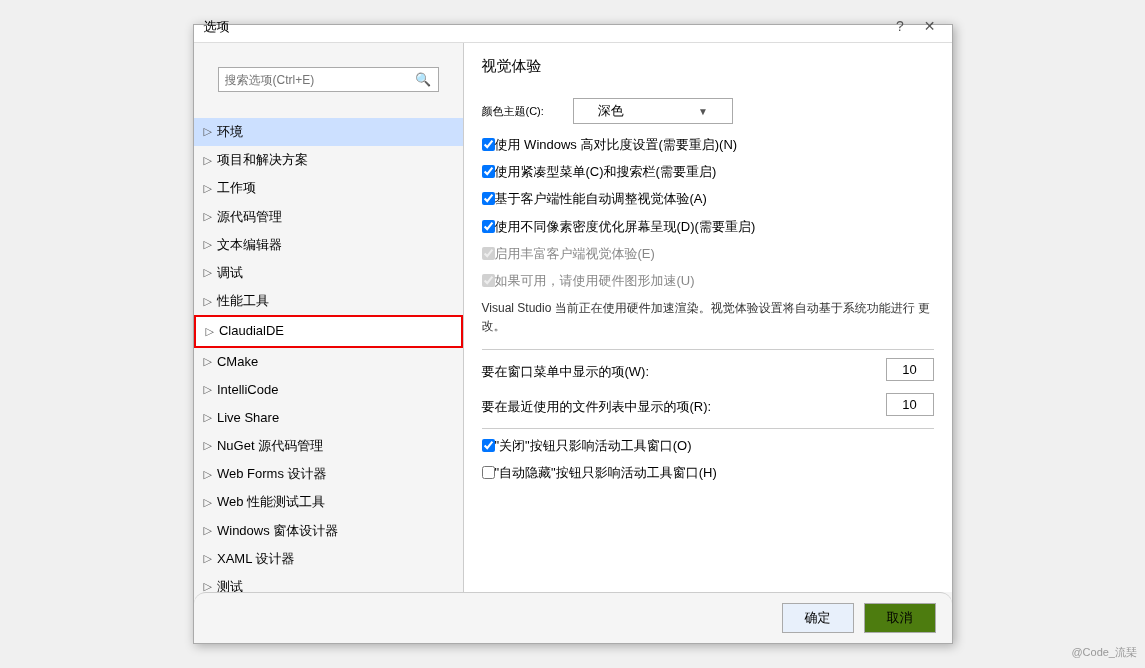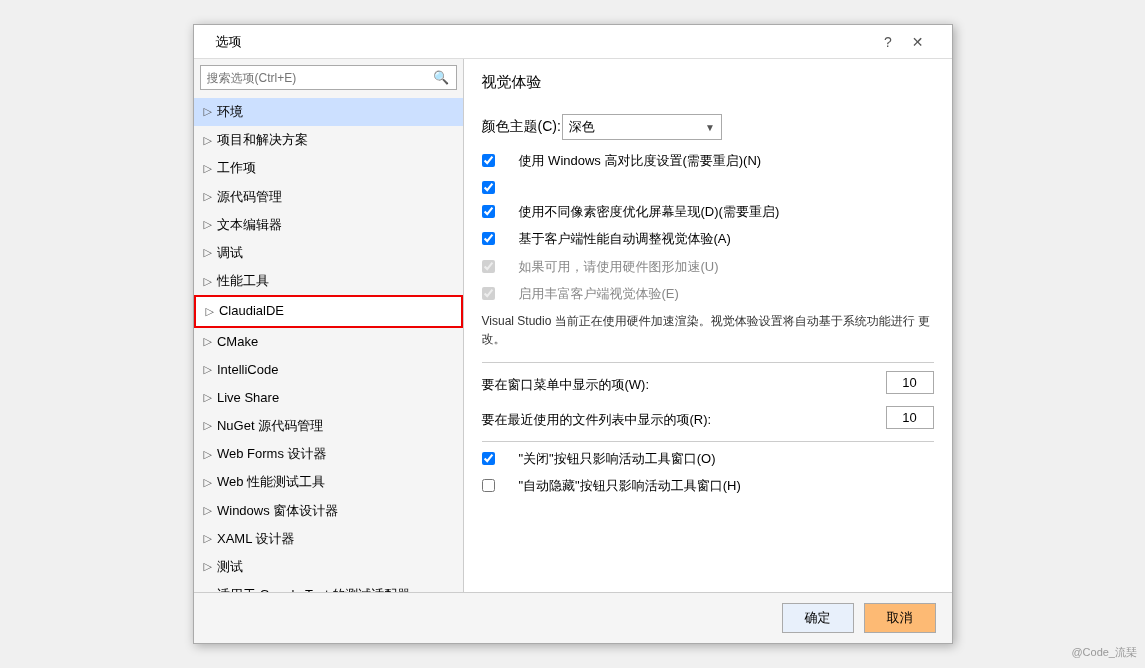--- a/index.html
+++ b/index.html
@@ -22,24 +22,24 @@
       border: 1px solid #aaa;
       box-shadow: 2px 2px 10px rgba(0,0,0,0.3);
       display: flex;
       flex-direction: column;
     }
 
     .title-bar {
       background: #fff;
       border-bottom: 1px solid #ddd;
       display: flex;
-      align-items: center;
+      align-items: flex-end;
       justify-content: space-between;
-      padding: 6px 22px;
-      height: 34px;
+      padding: 6px 10px;
+      height: 18px;
     }
 
     .title-bar-title {
       font-size: 13px;
       color: #000;
     }
 
     .title-bar-controls {
       display: flex;
       gap: 8px;
@@ -67,21 +67,21 @@
       border-right: 1px solid #ccc;
       display: flex;
       flex-direction: column;
       background: #f5f5f5;
     }
 
     .search-box {
       display: flex;
       align-items: center;
       border: 1px solid #aaa;
-      margin: 6px;
+      margin: 24px;
       background: #fff;
     }
 
     .search-input {
       flex: 1;
       border: none;
       outline: none;
       padding: 4px 6px;
       font-size: 12px;
       font-family: inherit;
@@ -151,48 +151,49 @@
       margin-bottom: 22px;
     }
 
     .field-row {
       display: flex;
       align-items: center;
       margin-bottom: 12px;
     }
 
     .field-label {
-      font-size: 14px;
-      margin-right: 1px;
+      font-size: 11px;
+      margin-right: 10px;
       white-space: nowrap;
     }
 
     .dropdown {
       border: 1px solid #aaa;
       background: #fff;
-      padding: 3px 6px;
+      padding: 3px 24px;
       font-size: 13px;
       min-width: 160px;
       display: flex;
       align-items: center;
       justify-content: space-between;
       cursor: pointer;
+      margin-left: 19px;
     }
 
     .dropdown-arrow {
       font-size: 10px;
       margin-left: 10px;
       color: #555;
     }
 
     .checkbox-row {
       display: flex;
       align-items: flex-start;
       margin-bottom: 9px;
-      gap: 24px;
+      gap: 0;
     }
 
     .checkbox-row input[type="checkbox"] {
       margin-top: 2px;
       cursor: pointer;
     }
 
     .checkbox-label {
       font-size: 13px;
       color: #000;
@@ -237,28 +238,29 @@
     }
 
     
     .dialog-footer {
       border-top: 1px solid #ccc;
       padding: 10px 16px;
       display: flex;
       justify-content: flex-end;
       gap: 10px;
       background: #f5f5f5;
+      border-radius: 12px;
     }
 
     .footer-btn {
       padding: 5px 22px;
       font-size: 13px;
       font-family: inherit;
       border: 1px solid #aaa;
-      background: #fdba74;
+      background: #4d7c0f;
       cursor: pointer;
       min-width: 70px;
     }
     .footer-btn.primary {
       background: #e8f0fb;
     }
 
     
     .nav-list::-webkit-scrollbar { width: 8px; }
     .nav-list::-webkit-scrollbar-track { background: #f0f0f0; }
@@ -384,36 +386,37 @@
           </div>
         </div>
 
         <div id="checkboxes-container">
             <div class="checkbox-row">
               <input type="checkbox" checked="" style="">
               <span class="checkbox-label">使用 Windows 高对比度设置(需要重启)(N)</span>
             </div>
             <div class="checkbox-row">
               <input type="checkbox" checked="" style="">
+              <span class="checkbox-label">使用紧凑型菜单(C)和搜索栏(需要重启)</span>
+            </div>
+            <div class="checkbox-row">
+              <input type="checkbox" checked="" style="">
+              <span class="checkbox-label">基于客户端性能自动调整视觉体验(A)</span>
             </div>
             <div class="checkbox-row">
               <input type="checkbox" checked="" style="">
               <span class="checkbox-label">使用不同像素密度优化屏幕呈现(D)(需要重启)</span>
             </div>
             <div class="checkbox-row">
-              <input type="checkbox" checked="" style="">
-              <span class="checkbox-label">基于客户端性能自动调整视觉体验(A)</span>
+              <input type="checkbox" disabled="" checked="" style="">
+              <span class="checkbox-label disabled">启用丰富客户端视觉体验(E)</span>
             </div>
             <div class="checkbox-row">
               <input type="checkbox" disabled="" checked="" style="">
               <span class="checkbox-label disabled">如果可用，请使用硬件图形加速(U)</span>
-            </div>
-            <div class="checkbox-row">
-              <input type="checkbox" disabled="" checked="" style="">
-              <span class="checkbox-label disabled">启用丰富客户端视觉体验(E)</span>
             </div>
           </div>
 
         <div class="info-text">Visual Studio 当前正在使用硬件加速渲染。视觉体验设置将自动基于系统功能进行
 更改。</div>
 
         <hr class="divider-line">
 
         <div id="numeric-container">
             <div class="numeric-row">

